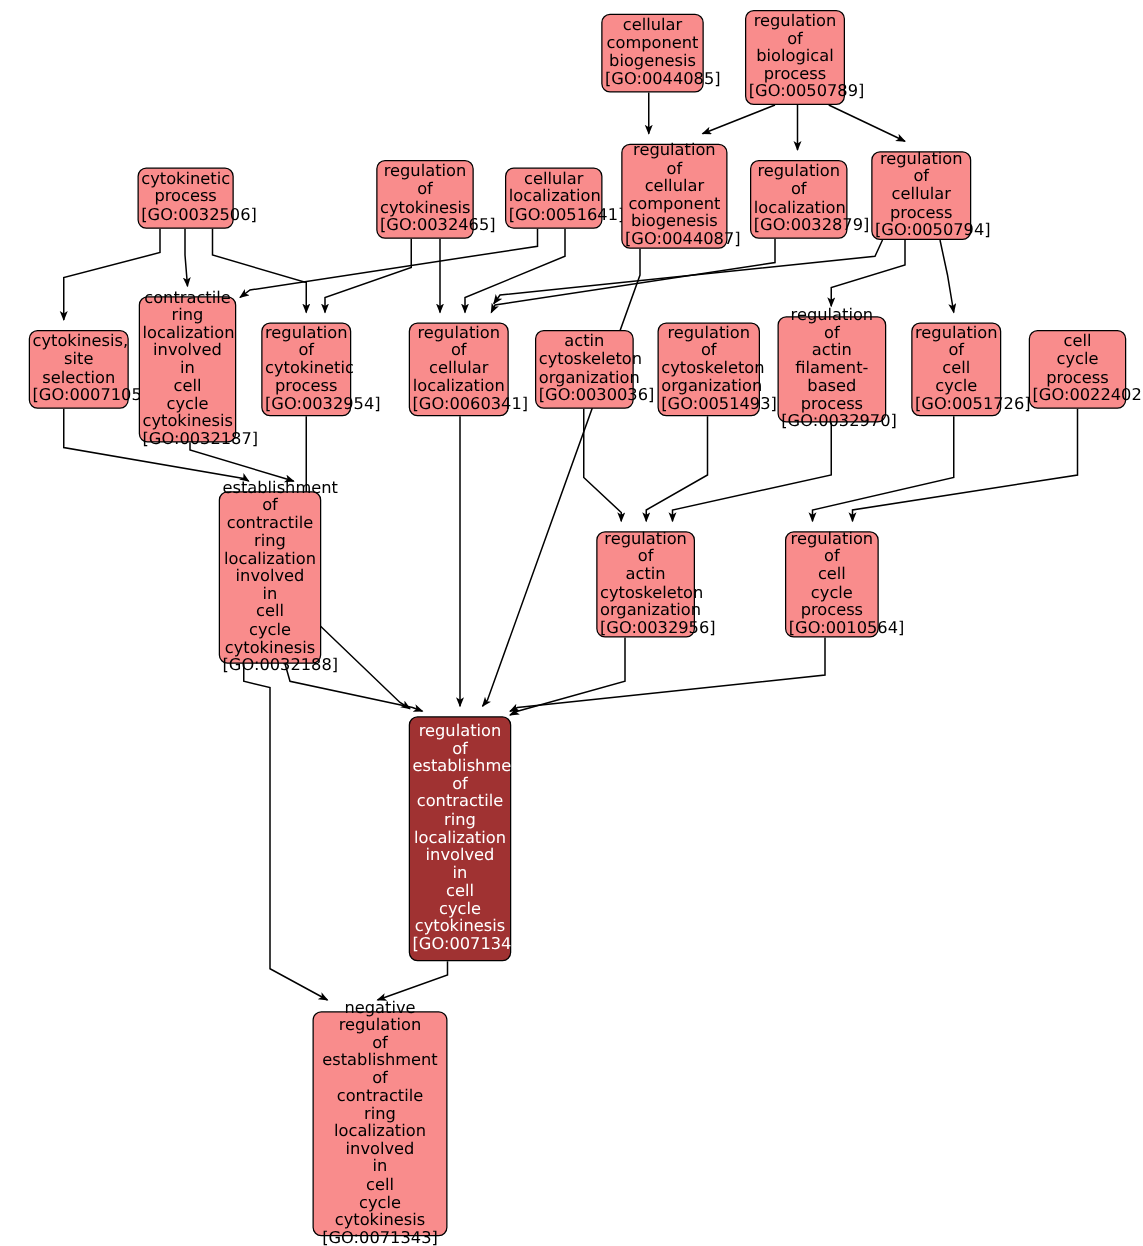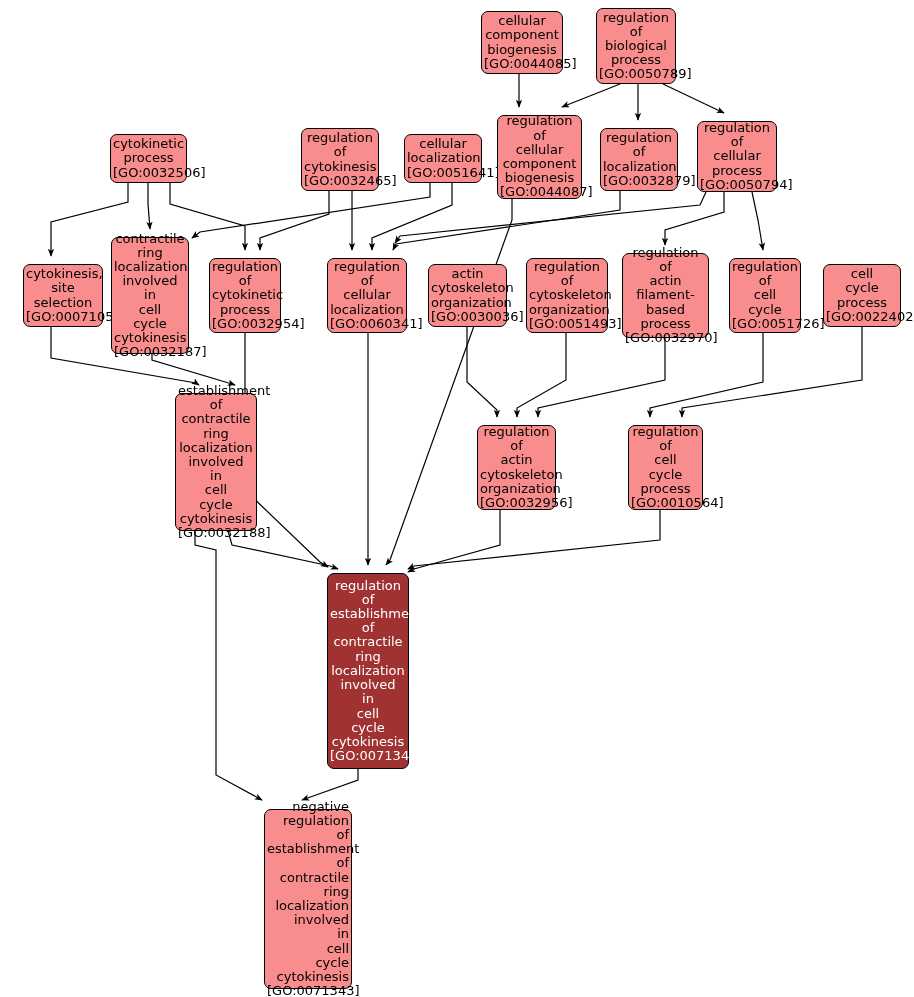--- a/index.html
+++ b/index.html
@@ -212,21 +212,21 @@
 contractile
 ring
 localization
 involved
 in
 cell
 cycle
 cytokinesis
 [GO:0071342]</span>
       </div>
-      <div class="node" style="left: 264px; top: 809px; width: 88px; height: 180px; text-align: right;">
+      <div class="node" style="left: 250px; top: 809px; width: 108px; height: 180px;">
         <span class="lbl">negative
 regulation
 of
 establishment
 of
 contractile
 ring
 localization
 involved
 in

